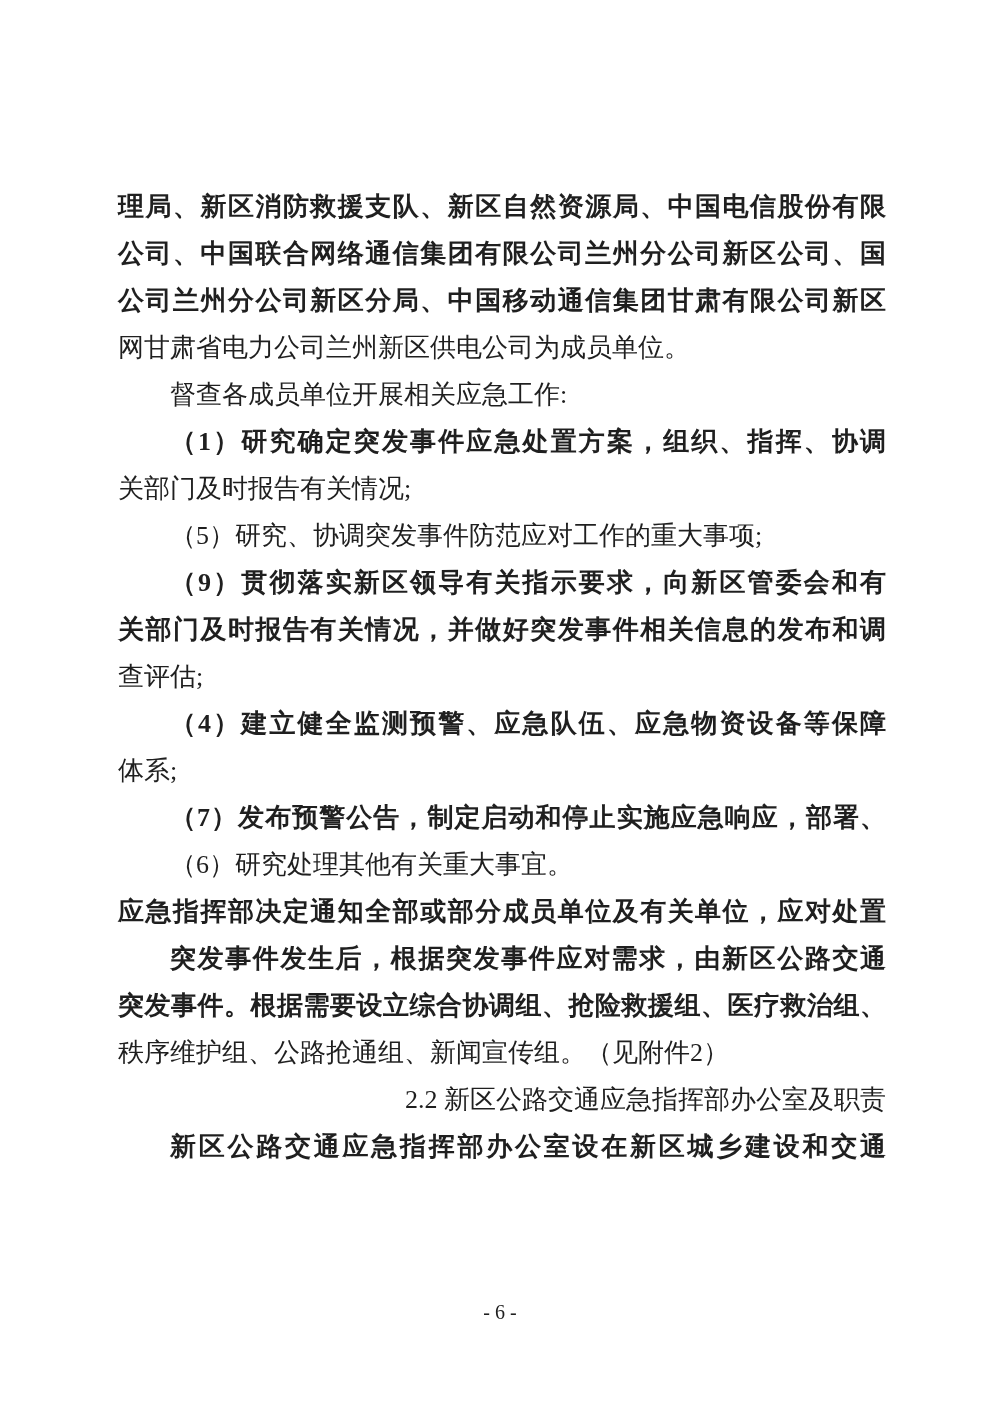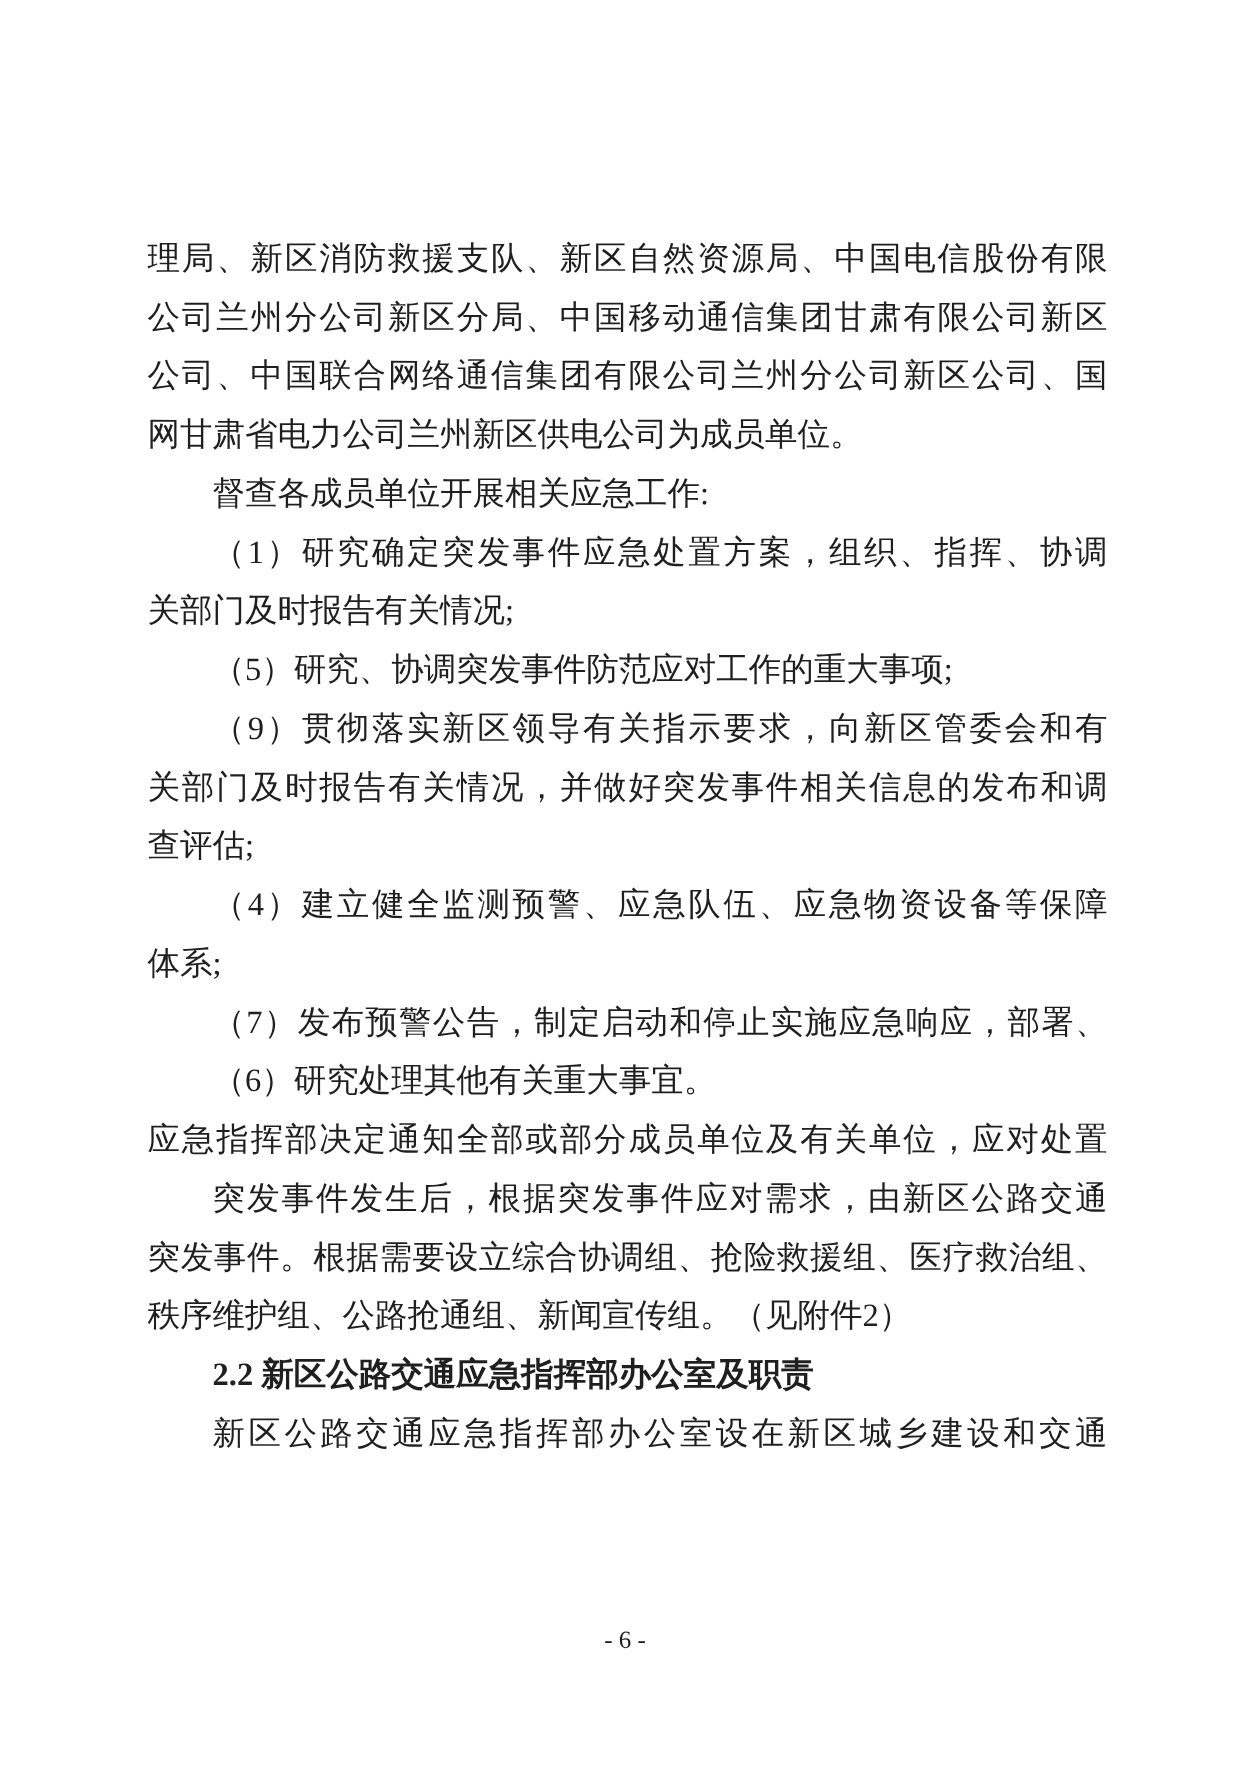--- a/index.html
+++ b/index.html
@@ -29,43 +29,45 @@
     text-align: left;
     box-sizing: border-box;
   }
   .indent {
     padding-left: 52px;
   }
   .jfull {
     text-align: justify;
     text-align-last: justify;
     text-justify: inter-character;
+    font-weight: bold;
   }
   .bold {
-    font-weight: 700;
+    font-weight: 400;
+    text-align: right;
   }
   .footer {
     position: absolute;
     left: 0;
     top: 1298px;
     width: 1000px;
     text-align: center;
     font-size: 20px;
     line-height: 28px;
     color: #1f1f1f;
   }
 </style>
 </head>
 <body>
 
 <div class="page">
   <div class="content">
     <div class="line jfull">理局、新区消防救援支队、新区自然资源局、中国电信股份有限</div>
+    <div class="line jfull">公司、中国联合网络通信集团有限公司兰州分公司新区公司、国</div>
     <div class="line jfull">公司兰州分公司新区分局、中国移动通信集团甘肃有限公司新区</div>
-    <div class="line jfull">公司、中国联合网络通信集团有限公司兰州分公司新区公司、国</div>
     <div class="line">网甘肃省电力公司兰州新区供电公司为成员单位。</div>
     <div class="line indent">督查各成员单位开展相关应急工作:</div>
     <div class="line indent jfull">（1）研究确定突发事件应急处置方案，组织、指挥、协调</div>
     <div class="line">关部门及时报告有关情况;</div>
     <div class="line indent">（5）研究、协调突发事件防范应对工作的重大事项;</div>
     <div class="line indent jfull">（9）贯彻落实新区领导有关指示要求，向新区管委会和有</div>
     <div class="line jfull">关部门及时报告有关情况，并做好突发事件相关信息的发布和调</div>
     <div class="line">查评估;</div>
     <div class="line indent jfull">（4）建立健全监测预警、应急队伍、应急物资设备等保障</div>
     <div class="line">体系;</div>

